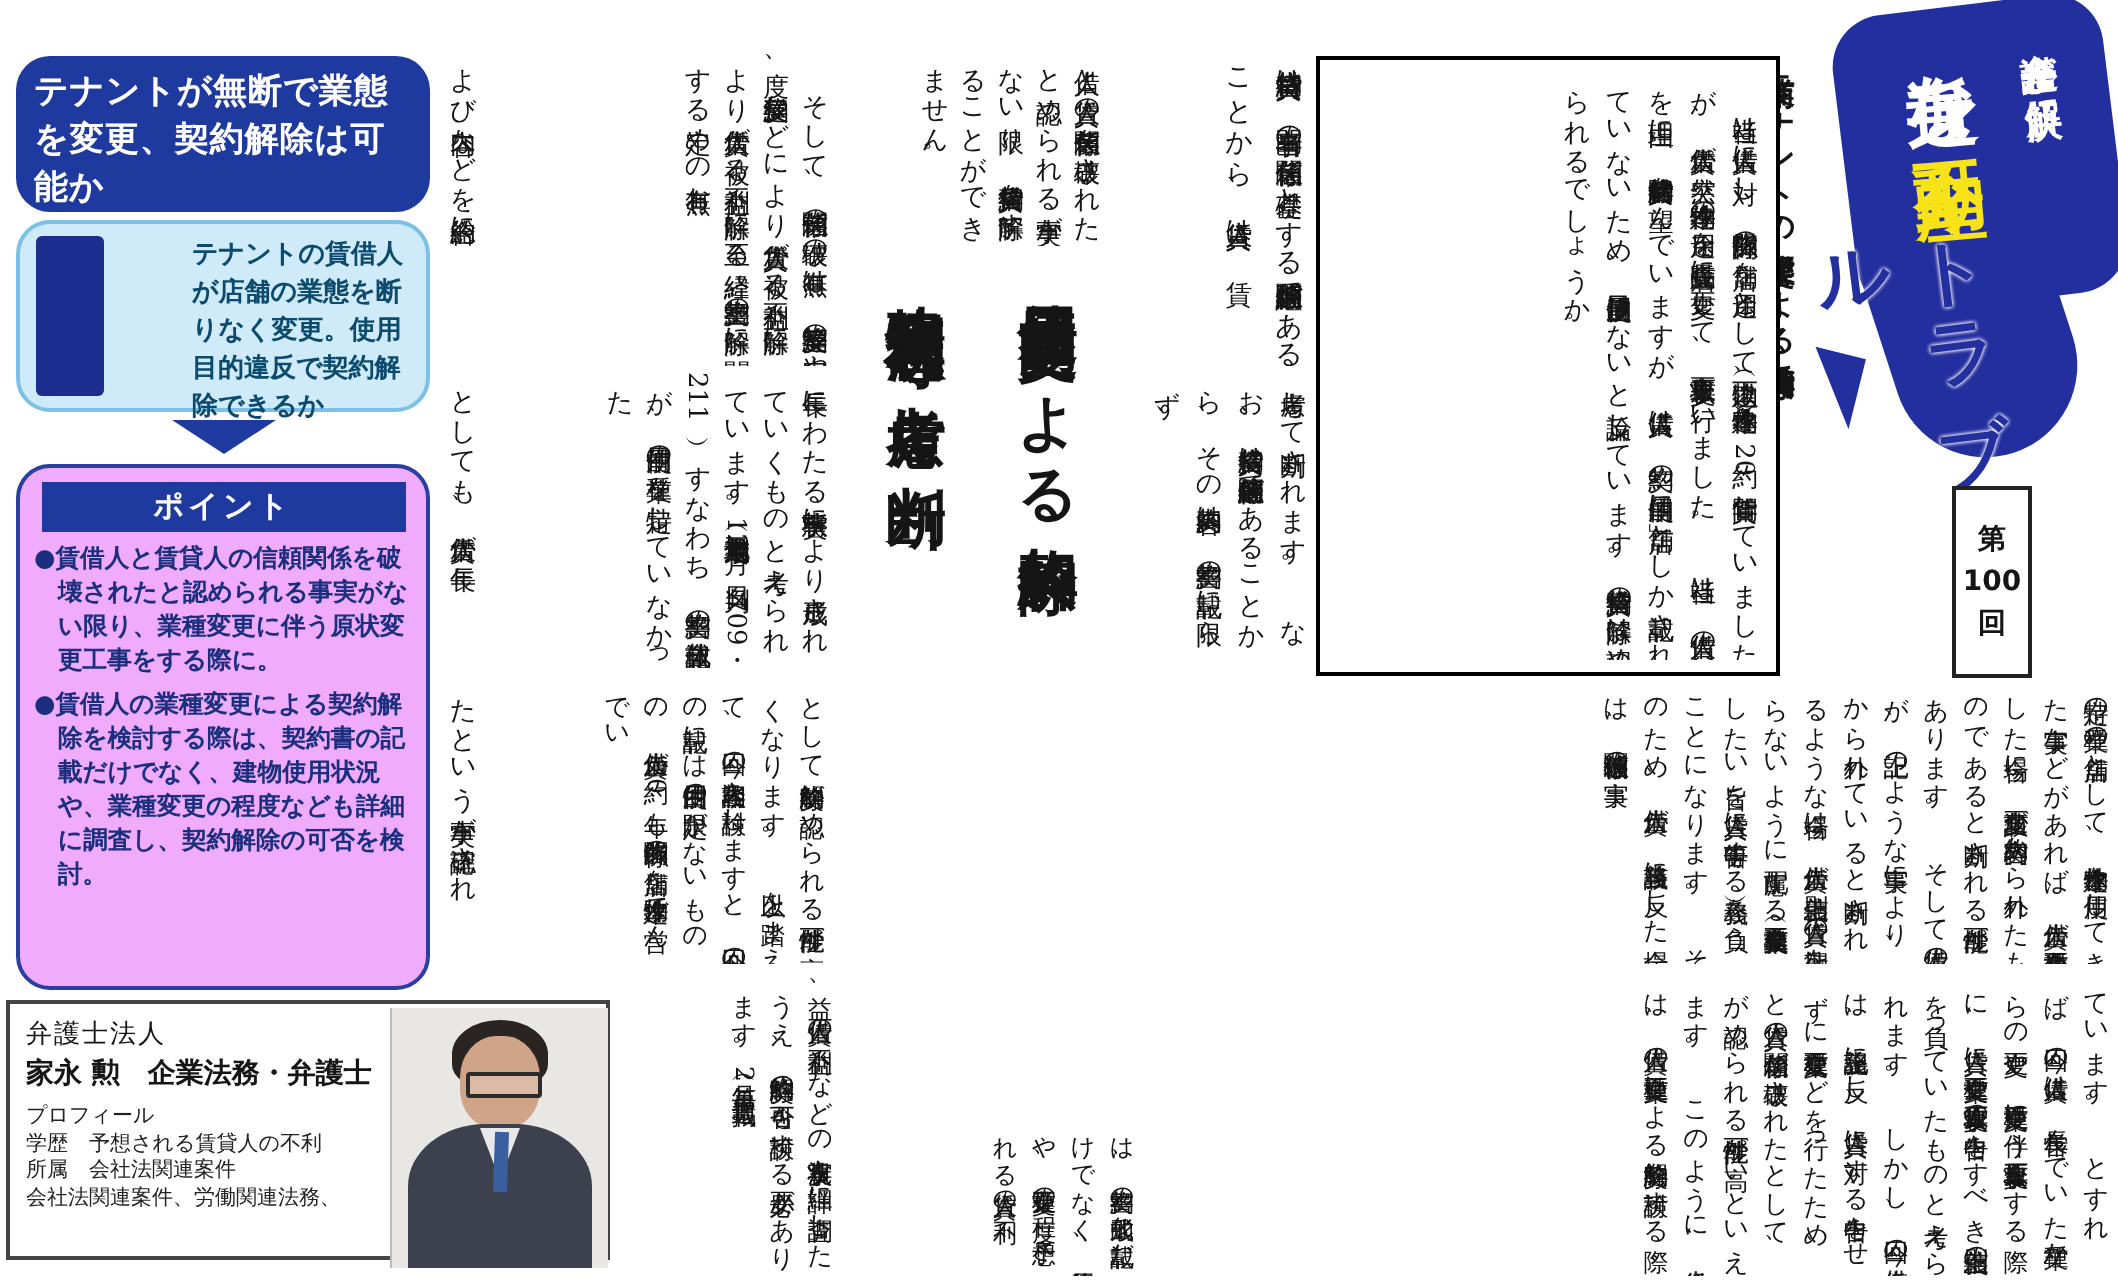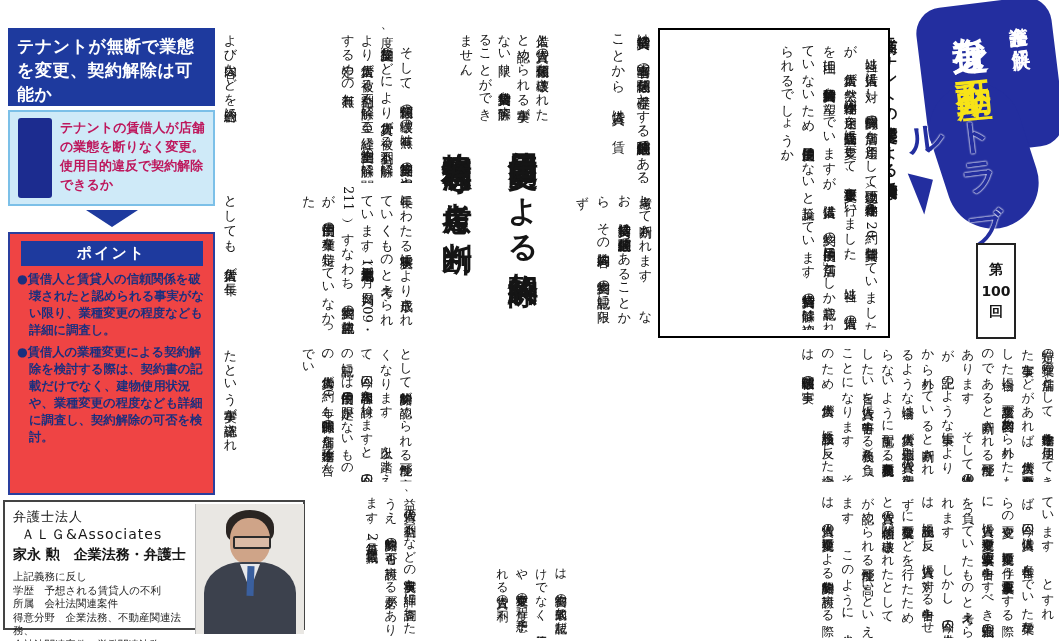--- a/index.html
+++ b/index.html
@@ -43,32 +43,32 @@
   .seg-d-right{left:556px;top:488px;width:502px;height:150px;line-height:20px;font-size:12.5px;}
   .seg-d-under{left:424px;top:560px;width:146px;height:78px;line-height:19.5px;font-size:12px;}
   .seg-d-left{left:310px;top:488px;width:110px;height:150px;line-height:19px;font-size:12.5px;}
   .closing{margin-block-start:8px;}
 
   
   .headline{left:420px;top:128px;width:136px;height:436px;}
   .headline .hl{font-size:30px;font-weight:900;line-height:66px;letter-spacing:2px;}
 
   
-  .sans{font-family:"DejaVu Sans","Liberation Sans",sans-serif;}
+  .sans{font-family:"DejaVu Sans","Liberation Sans",sans-serif;border-radius:17px;}
   .sb-head{left:8px;top:28px;width:207px;height:78px;background:#1e3a9e;color:#fff;font-weight:bold;
            font-size:17px;line-height:24px;padding:6px 9px;box-sizing:border-box;letter-spacing:0.5px;}
   .ronten{left:8px;top:110px;width:207px;height:96px;background:#cfeaf8;border:2px solid #7cc0e8;
           box-sizing:border-box;display:flex;}
   .ronten-badge{width:34px;margin:6px 4px 6px 8px;background:#1c2c8f;color:#fff;display:flex;
                 align-items:center;justify-content:center;border-radius:3px;}
   .ronten-badge .vtext{font-size:16px;font-weight:bold;letter-spacing:4px;}
-  .ronten-text{flex:1;padding:6px 6px 0 4px;color:#be185d;font-weight:bold;font-size:13px;line-height:19px;}
+  .ronten-text{flex:1;padding:6px 6px 0 4px;color:#0c4a6e;font-weight:bold;font-size:13px;line-height:19px;margin-left:36px;}
   .down-arrow{left:86px;top:210px;width:0;height:0;border-left:26px solid transparent;
               border-right:26px solid transparent;border-top:17px solid #1e3a9e;}
-  .pointbox{left:8px;top:232px;width:207px;height:263px;background:#ef4444;border:2px solid #2a3f9e;box-sizing:border-box;}
+  .pointbox{left:8px;top:232px;width:207px;height:263px;background:#f0abfc;border:2px solid #2a3f9e;box-sizing:border-box;}
   .point-title{margin:7px auto 4px auto;width:182px;height:25px;background:#1e3a9e;color:#fff;font-weight:bold;
                font-size:15px;display:flex;align-items:center;justify-content:center;letter-spacing:2px;}
   .point-list{margin:2px 7px;padding:0;list-style:none;color:#1b2f7e;font-weight:bold;font-size:12.3px;line-height:17px;}
   .point-list li{margin:5px 0;text-indent:-12px;padding-left:12px;}
 
   
   .profile{left:3px;top:500px;width:302px;height:130px;border:2px solid #444;box-sizing:border-box;background:#fff;}
   .prof-text{left:8px;top:6px;width:180px;font-family:"DejaVu Sans","Liberation Sans",sans-serif;}
   .firm1{font-size:13px;letter-spacing:1px;}
   .firm2{font-size:14px;letter-spacing:1px;margin-left:8px;}
@@ -133,34 +133,32 @@
   <div class="abs ronten sans">
     <div class="ronten-badge">
       <span class="vtext">論点</span>
     </div>
     <div class="ronten-text">テナントの賃借人が店舗の業態を断りなく変更。使用目的違反で契約解除できるか</div>
   </div>
   <div class="abs down-arrow"></div>
   <div class="abs pointbox sans">
     <div class="point-title">ポイント</div>
     <ul class="point-list">
-      <li>●賃借人と賃貸人の信頼関係を破壊されたと認められる事実がない限り、業種変更の程度なども詳細に調査し。</li>
+      <li>●賃借人と賃貸人の信頼関係を破壊されたと認められる事実がない限り、業種変更に伴う原状変更工事をする際に。</li>
       <li>●賃借人の業種変更による契約解除を検討する際は、契約書の記載だけでなく、建物使用状況や、業種変更の程度なども詳細に調査し、契約解除の可否を検討。</li>
     </ul>
   </div>
 
   <div class="abs profile">
     <div class="abs prof-text">
       <div class="firm1">弁護士法人</div>
-      <div class="firm2">ＡＬＧ&amp;Associates</div>
       <div class="lawyer">家永 勲　企業法務・弁護士</div>
-      <div class="plines">上記義務に反し</div>
+      <div class="plines">プロフィール</div>
       <div class="plines">学歴　予想される賃貸人の不利</div>
       <div class="plines">所属　会社法関連案件</div>
-      <div class="plines">得意分野　企業法務、不動産関連法務、</div>
       <div class="plines">会社法関連案件、労働関連法務、</div>
 
     </div>
     <div class="abs photo">
       <div class="abs hair"></div>
       <div class="abs face"></div>
       <div class="abs glasses"></div>
       <div class="abs suit"></div>
       <div class="abs shirt"></div>
       <div class="abs tie"></div>

